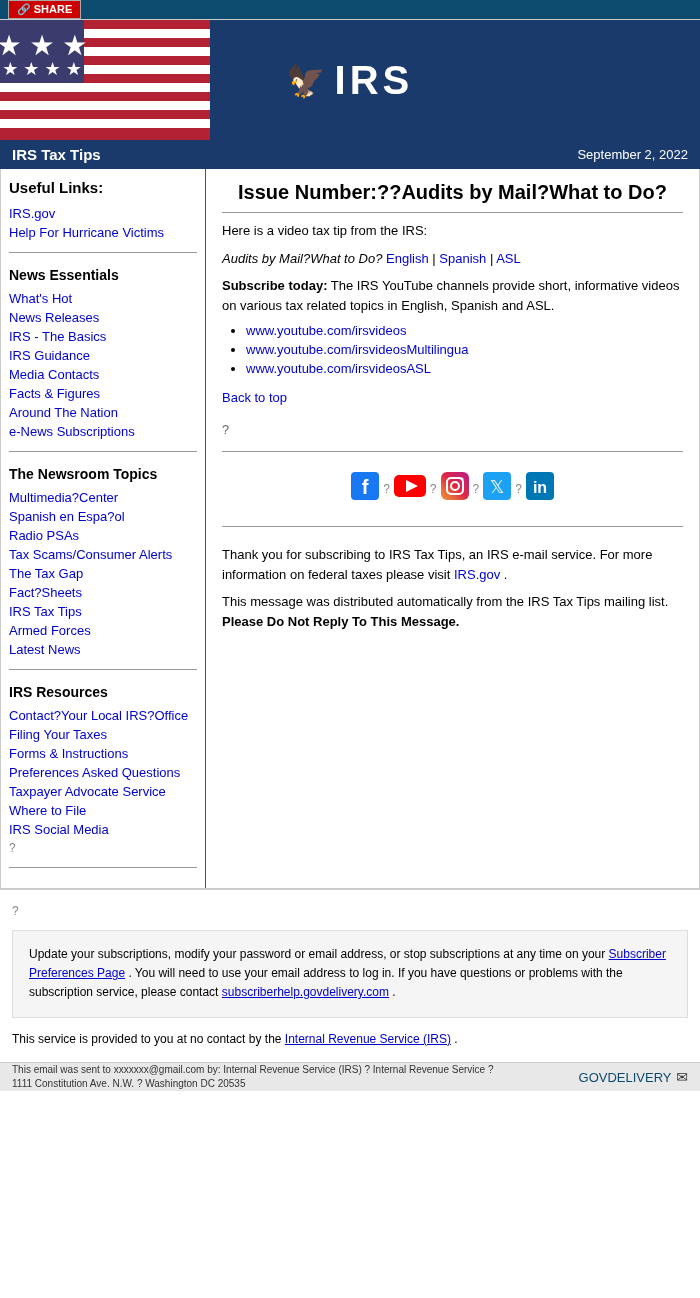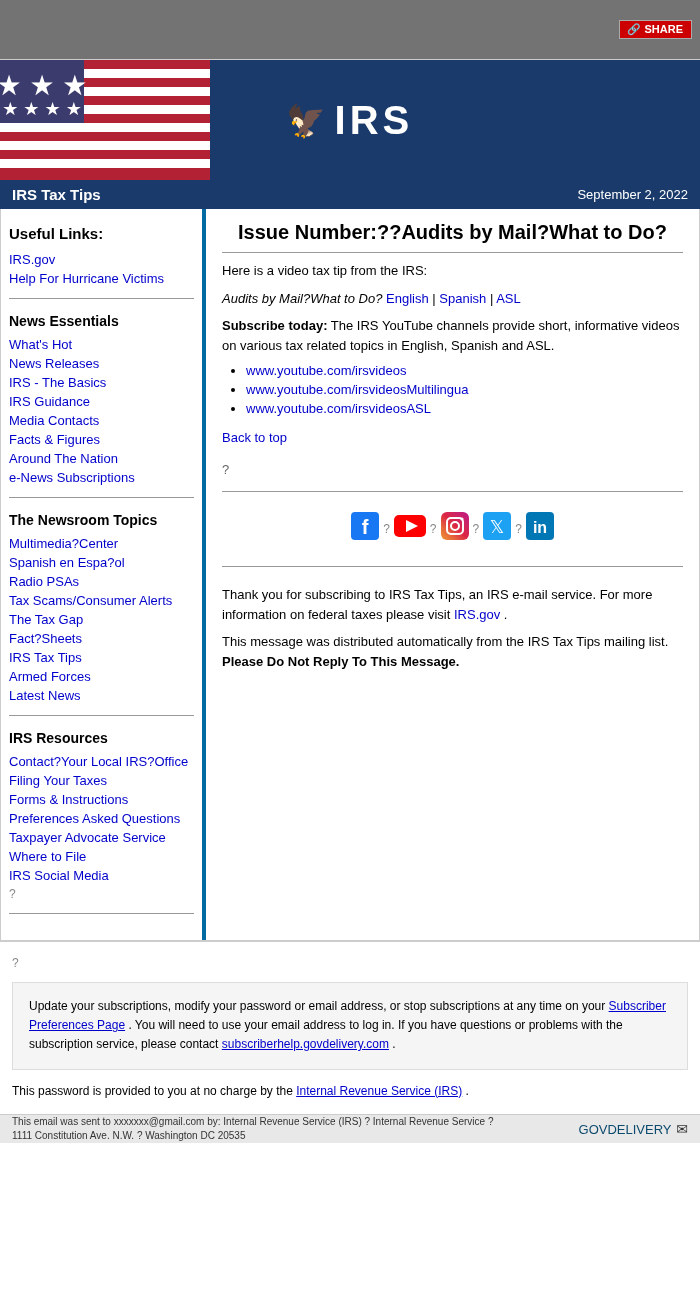--- a/index.html
+++ b/index.html
@@ -1,31 +1,31 @@
 <!DOCTYPE html>
 <html><head>
   <meta charset="utf-8">
   <style>
     * { margin: 0; padding: 0; box-sizing: border-box; }
     body { font-family: Arial, sans-serif; font-size: 13px; background: #fff; width: 700px; }
 
     
-    .share-bar { text-align: right; padding: 20px 8px; background: #737373; border-bottom: 1px solid #ccc; }
+    .share-bar { text-align: left; padding: 0 8px; background: #0c4a6e; border-bottom: 1px solid #ccc; }
     .share-btn { display: inline-block; background: #cc0000; color: #fff; font-size: 11px; font-weight: bold; padding: 2px 8px; border: 1px solid #aaa; cursor: pointer; }
 
     
     .title-bar { background: #1a3a6b; color: #fff; padding: 6px 12px; display: flex; justify-content: space-between; align-items: center; }
     .title-bar .page-title { font-size: 15px; font-weight: bold; }
     .title-bar .date { font-size: 13px; }
 
     
     .main-layout { display: flex; border: 1px solid #ccc; border-top: none; }
 
     
-    .sidebar { width: 205px; min-width: 205px; border-right: 4px solid #0369a1; padding: 16px 8px; font-size: 13px; }
+    .sidebar { width: 205px; min-width: 205px; border-right: 1px solid #0369a1; padding: 10px 8px; font-size: 13px; }
     .sidebar-section-title { font-size: 14px; font-weight: bold; color: #000; margin-top: 14px; margin-bottom: 6px; }
     .sidebar-divider { border: none; border-top: 1px solid #999; margin: 10px 0; }
     .sidebar a { display: block; color: #0000cc; text-decoration: none; padding: 2px 0; font-size: 13px; }
     .sidebar .useful-links-title { font-size: 15px; font-weight: bold; color: #000; margin-bottom: 8px; }
     .sidebar .unknown-item { color: #888; font-size: 12px; padding: 2px 0; }
 
     
     .content { flex: 1; padding: 12px 16px; }
     .content-title { font-size: 20px; font-weight: bold; color: #000; margin-bottom: 8px; text-align: center; }
     .content-divider { border: none; border-top: 1px solid #999; margin: 8px 0; }
@@ -277,21 +277,21 @@
 
   <div class="subscriptions-box">
     <span>Update your subscriptions, modify your password or email address, or stop subscriptions at any time on your</span>
     <a href="#">Subscriber Preferences Page</a>
     <span>. You will need to use your email address to log in. If you have questions or problems with the subscription service, please contact</span>
     <a href="#">subscriberhelp.govdelivery.com</a>
     <span>.</span>
   </div>
 
   <div class="service-note">
-    <span>This password is provided to you at no charge by the</span>
+    <span>This service is provided to you at no contact by the</span>
     <a href="#">Internal Revenue Service (IRS)</a>
     <span>.</span>
   </div>
 </div>
 
 <div class="email-footer">
   <span style="max-width:500px;line-height:1.4;">This email was sent to xxxxxxx@gmail.com by: Internal Revenue Service (IRS) ? Internal Revenue Service ? 1111 Constitution Ave. N.W. ? Washington DC 20535</span>
   <div style="text-align:right;">
     <span style="font-weight:normal;font-size:13px;color:#0c4a6e;text-align:center;">GOVDELIVERY</span>
     <span style="font-size:14px;margin-left:2px;">✉</span>

